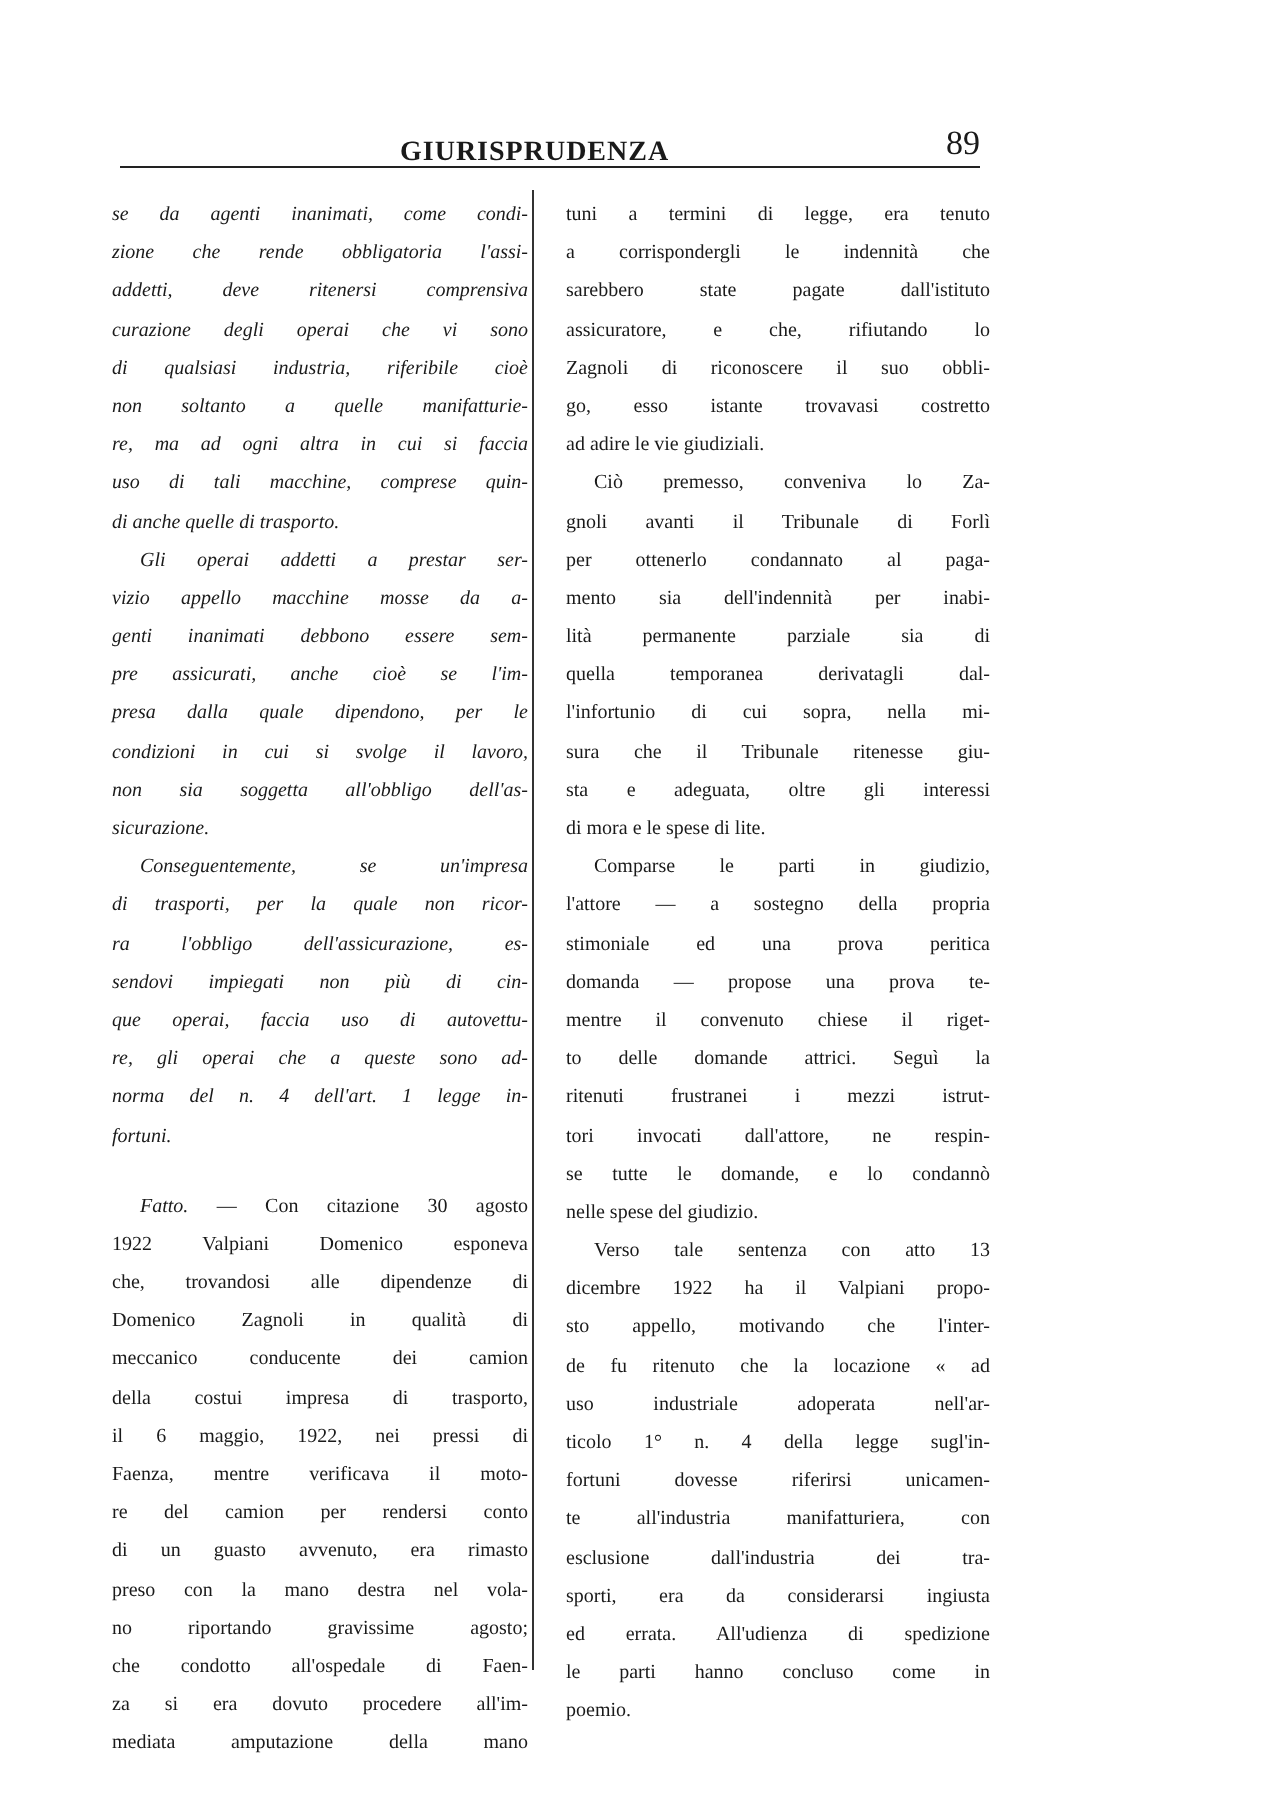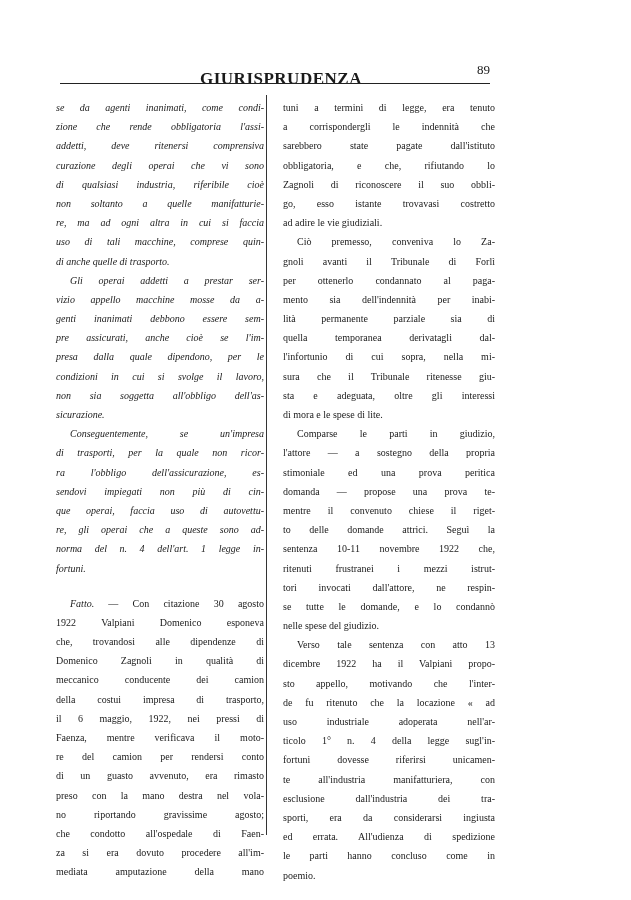--- a/index.html
+++ b/index.html
@@ -1,23 +1,23 @@
 <!DOCTYPE html>
 <html><head>
 <meta charset="utf-8">
 <style>
   html, body { margin: 0; padding: 0; background: #ffffff; }
   body { width: 631px; height: 900px; position: relative; overflow: hidden;
          font-family: "DejaVu Serif", "Liberation Serif", serif; color: #1a1a1a; }
   .page { position: absolute; left: 0; top: 0; width: 631px; height: 900px; }
   .header { position: absolute; left: 60px; top: 62px; width: 430px; height: 22px; }
   .running-head { position: absolute; left: 140px; top: 7px; font-family: "Liberation Serif", serif;
-         font-weight: bold; font-size: 17px; letter-spacing: 0.5px; }
+         font-weight: bold; font-size: 14px; letter-spacing: 0.5px; }
   .page-number { position: absolute; right: 0; top: 0; font-family: "Liberation Serif", serif;
-         font-size: 13px; }
+         font-size: 17px; }
   .rule { position: absolute; left: 60px; top: 83px; width: 430px; height: 0; border-top: 1.2px solid #222; }
   .col { position: absolute; top: 98px; width: 208px; font-family: "Liberation Serif", serif;
          font-size: 10px; line-height: 19.2px; }
   .col-left { left: 56px; }
   .col-right { left: 283px; width: 212px; }
   .col-divider { position: absolute; left: 266px; top: 95px; width: 0; height: 740px;
          border-left: 1.2px solid #333; }
   .line { display: block; white-space: nowrap; text-align: justify; text-align-last: justify; height: 19.2px; }
   .line.last { text-align-last: left; }
   .line.indent { padding-left: 14px; }
@@ -87,21 +87,21 @@
           <span class="line">mediata amputazione della mano</span>
         </div>
     </div>
   </div>
 
   <div class="col col-right">
     <div>
         <span class="line">tuni a termini di legge, era tenuto</span>
         <span class="line">a corrispondergli le indennità che</span>
         <span class="line">sarebbero state pagate dall'istituto</span>
-        <span class="line">obbligatoria, e che, rifiutando lo</span>
+        <span class="line">assicuratore, e che, rifiutando lo</span>
         <span class="line">Zagnoli di riconoscere il suo obbli-</span>
         <span class="line">go, esso istante trovavasi costretto</span>
         <span class="line last">ad adire le vie giudiziali.</span>
       </div>
     <div>
         <span class="line indent">Ciò premesso, conveniva lo Za-</span>
         <span class="line">gnoli avanti il Tribunale di Forlì</span>
         <span class="line">per ottenerlo condannato al paga-</span>
         <span class="line">mento sia dell'indennità per inabi-</span>
         <span class="line">lità permanente parziale sia di</span>
@@ -111,21 +111,20 @@
         <span class="line">sta e adeguata, oltre gli interessi</span>
         <span class="line last">di mora e le spese di lite.</span>
       </div>
     <div>
         <span class="line indent">Comparse le parti in giudizio,</span>
         <span class="line">l'attore — a sostegno della propria</span>
         <span class="line">stimoniale ed una prova peritica</span>
         <span class="line">domanda — propose una prova te-</span>
         <span class="line">mentre il convenuto chiese il riget-</span>
         <span class="line">to delle domande attrici. Seguì la</span>
-        <span class="line">sentenza 10-11 novembre 1922 che,</span>
         <span class="line">ritenuti frustranei i mezzi istrut-</span>
         <span class="line">tori invocati dall'attore, ne respin-</span>
         <span class="line">se tutte le domande, e lo condannò</span>
         <span class="line last">nelle spese del giudizio.</span>
       </div>
     <div>
         <span class="line indent">Verso tale sentenza con atto 13</span>
         <span class="line">dicembre 1922 ha il Valpiani propo-</span>
         <span class="line">sto appello, motivando che l'inter-</span>
         <span class="line">de fu ritenuto che la locazione « ad</span>

